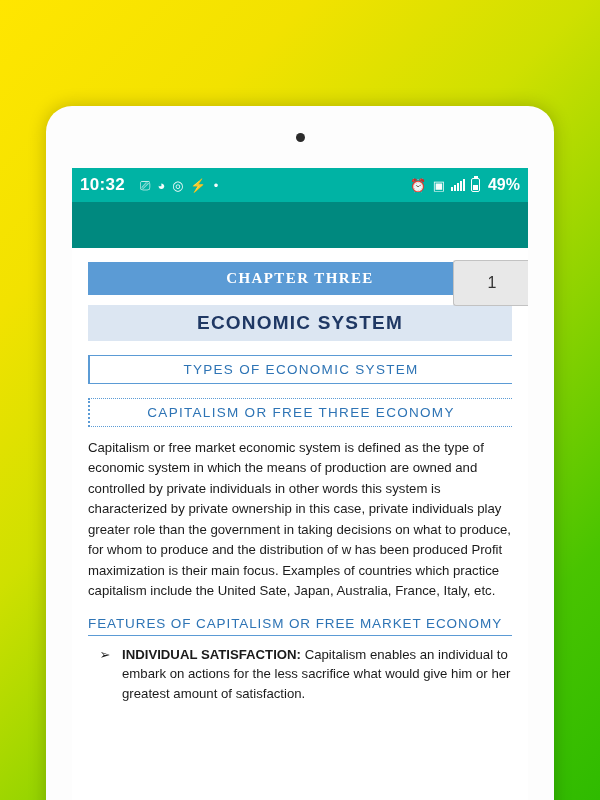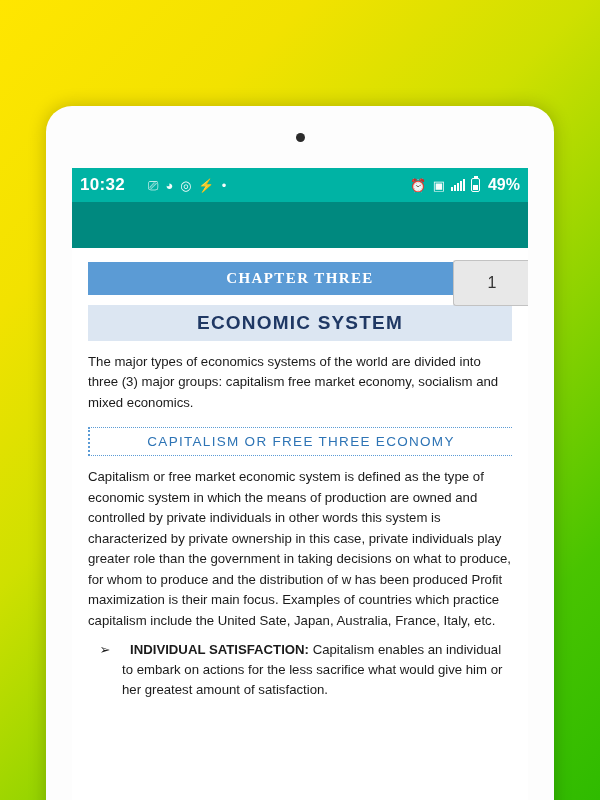--- a/index.html
+++ b/index.html
@@ -58,21 +58,21 @@
     display: flex;
     align-items: center;
     padding: 0 8px;
     box-sizing: border-box;
     font-size: 15px;
   }
   #statusbar .clock {
     font-size: 17px;
     font-weight: bold;
     letter-spacing: 0.3px;
-    margin-right: 16px;
+    margin-right: 8px;
   }
   #statusbar .icons-left {
     display: flex;
     align-items: center;
     gap: 7px;
     flex: 1;
   }
   #statusbar .icons-right {
     display: flex;
     align-items: center;
@@ -227,21 +227,21 @@
     color: #1b1b1b;
   }
   ul.bullets li .marker {
     width: 34px;
     flex: none;
     text-align: center;
     color: #1b1b1b;
     font-size: 13px;
   }
   ul.bullets li .btext { flex: 1; }
-  ul.bullets li .btext b { font-weight: bold; margin-left: 8px; }
+  ul.bullets li .btext b { font-weight: bold; }
 </style>
 </head>
 <body>
 
 <div id="screen">
 
   <div id="tablet">
     <div id="camera"></div>
 
     <div id="viewport">
@@ -274,27 +274,28 @@
 
       <div id="content">
 
         <div class="chapter-banner">CHAPTER THREE</div>
 
         <div class="page-badge">1</div>
 
         <div class="section-banner">ECONOMIC SYSTEM</div>
 
 
-
-        <div class="para">The major types of economics systems of the world are divided into three (3) major groups: capitalism free market economy, socialism and mixed economics.</div>
+        <div class="heading-box">TYPES OF ECONOMIC SYSTEM</div>
+
 
         <div class="heading-dotted">CAPITALISM OR FREE THREE ECONOMY</div>
 
         <div class="para">Capitalism or free market economic system is defined as the type of economic system in which the means of production are owned and controlled by private individuals in other words this system is characterized by private ownership in this case, private individuals play greater role than the government in taking decisions on what to produce, for whom to produce and the distribution of w has been produced Profit maximization is their main focus. Examples of countries which practice capitalism include the United Sate, Japan, Australia, France, Italy, etc.</div>
 
+        <div class="heading-rule">FEATURES OF CAPITALISM OR FREE MARKET ECONOMY</div>
 
         <ul class="bullets">
           <li>
             <span class="marker">➢</span>
             <span class="btext"><b>INDIVIDUAL SATISFACTION:</b><span> Capitalism enables an individual to embark on actions for the less sacrifice what would give him or her greatest amount of satisfaction.</span></span>
           </li>
 
         </ul>
 
       </div>

